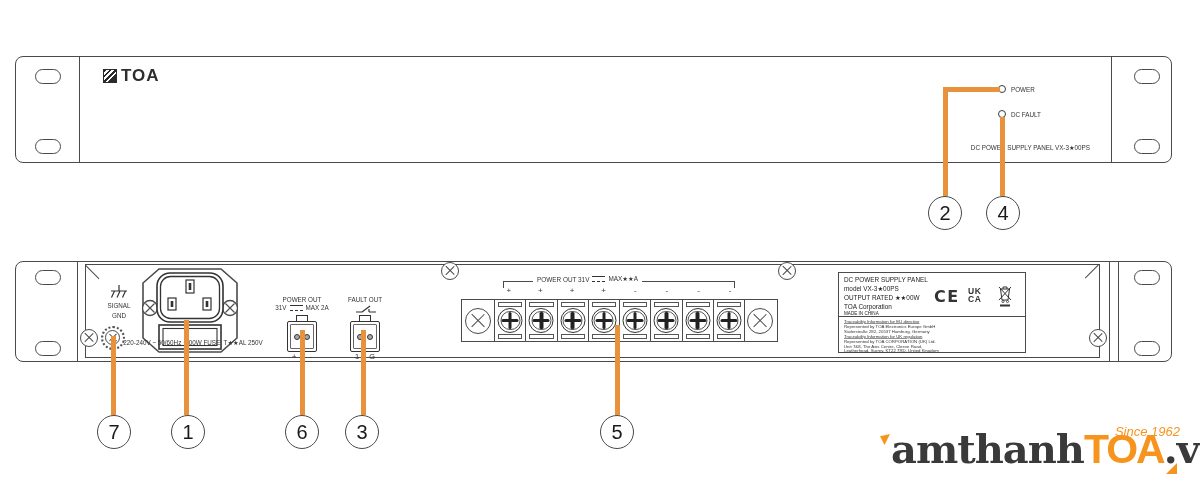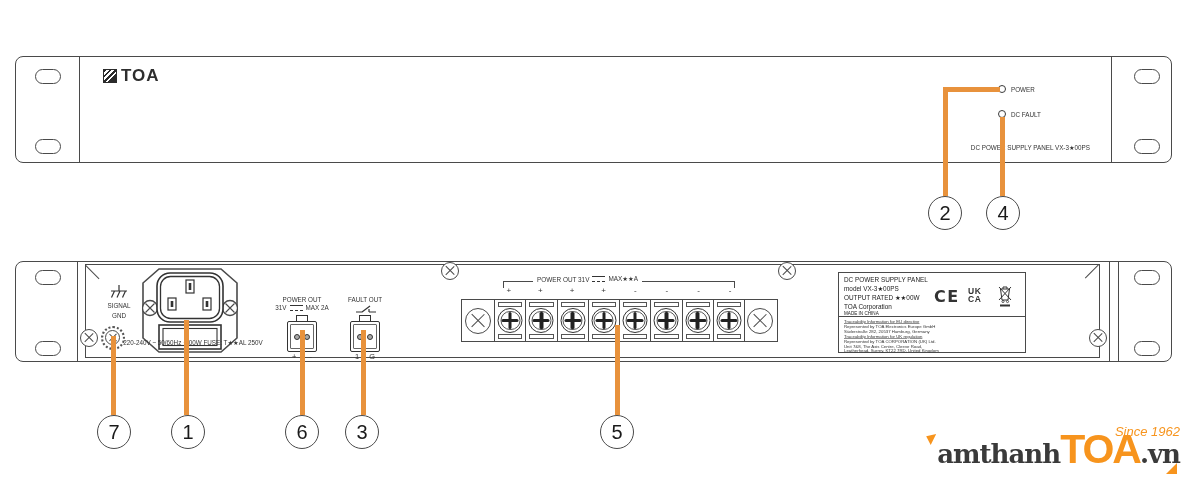--- a/index.html
+++ b/index.html
@@ -62,21 +62,21 @@
   .l4{top:30px;font-size:6.4px;} .l5{top:38px;font-size:4.6px;}
   .ce{position:absolute;left:95px;top:14px;font-family:"DejaVu Sans",sans-serif;font-size:16px;font-weight:bold;letter-spacing:1.5px;color:#333;}
   .ukca{position:absolute;left:129px;top:15px;font-size:8.5px;font-weight:bold;line-height:7.5px;letter-spacing:0.5px;color:#333;}
   .rl-div{position:absolute;left:0;right:0;top:43px;border-top:1px solid #4a4a4a;}
   .trace{position:absolute;left:5px;top:46px;width:340px;font-size:8px;line-height:9.2px;color:#333;
          transform:scale(0.54);transform-origin:0 0;white-space:nowrap;}
   .trace .u{text-decoration:underline;}
   
   .wm-since{position:absolute;left:1105px;top:424px;width:75px;text-align:right;font-size:13px;font-style:italic;font-weight:normal;color:#F7941D;}
   .wm-main{position:absolute;left:880px;top:429px;width:300px;text-align:right;white-space:nowrap;line-height:1;}
-  .wm-dark{font-family:"DejaVu Serif","Liberation Serif",serif;font-weight:bold;font-size:26px;color:#3a3a3a;letter-spacing:-1px;}
+  .wm-dark{font-family:"DejaVu Serif","Liberation Serif",serif;font-weight:bold;font-size:40px;color:#3a3a3a;letter-spacing:-1px;}
   .wm-orange{font-family:"Liberation Sans",sans-serif;font-weight:bold;font-size:41px;color:#F7941D;letter-spacing:-2px;}
   .wm-tri1{display:inline-block;width:10px;height:11px;background:#F7941D;
            clip-path:polygon(0 20%,100% 0,45% 100%);vertical-align:18px;margin-right:1px;}
   .wm-tri2{position:absolute;left:1166px;top:463px;width:11px;height:11px;background:#F7941D;
            clip-path:polygon(100% 0,100% 100%,0 100%);}
   .wm-tag{position:absolute;left:885px;top:467px;width:295px;text-align:center;font-size:12.5px;font-style:italic;font-weight:600;color:#969696;}
 </style>
 </head>
 <body>
 

